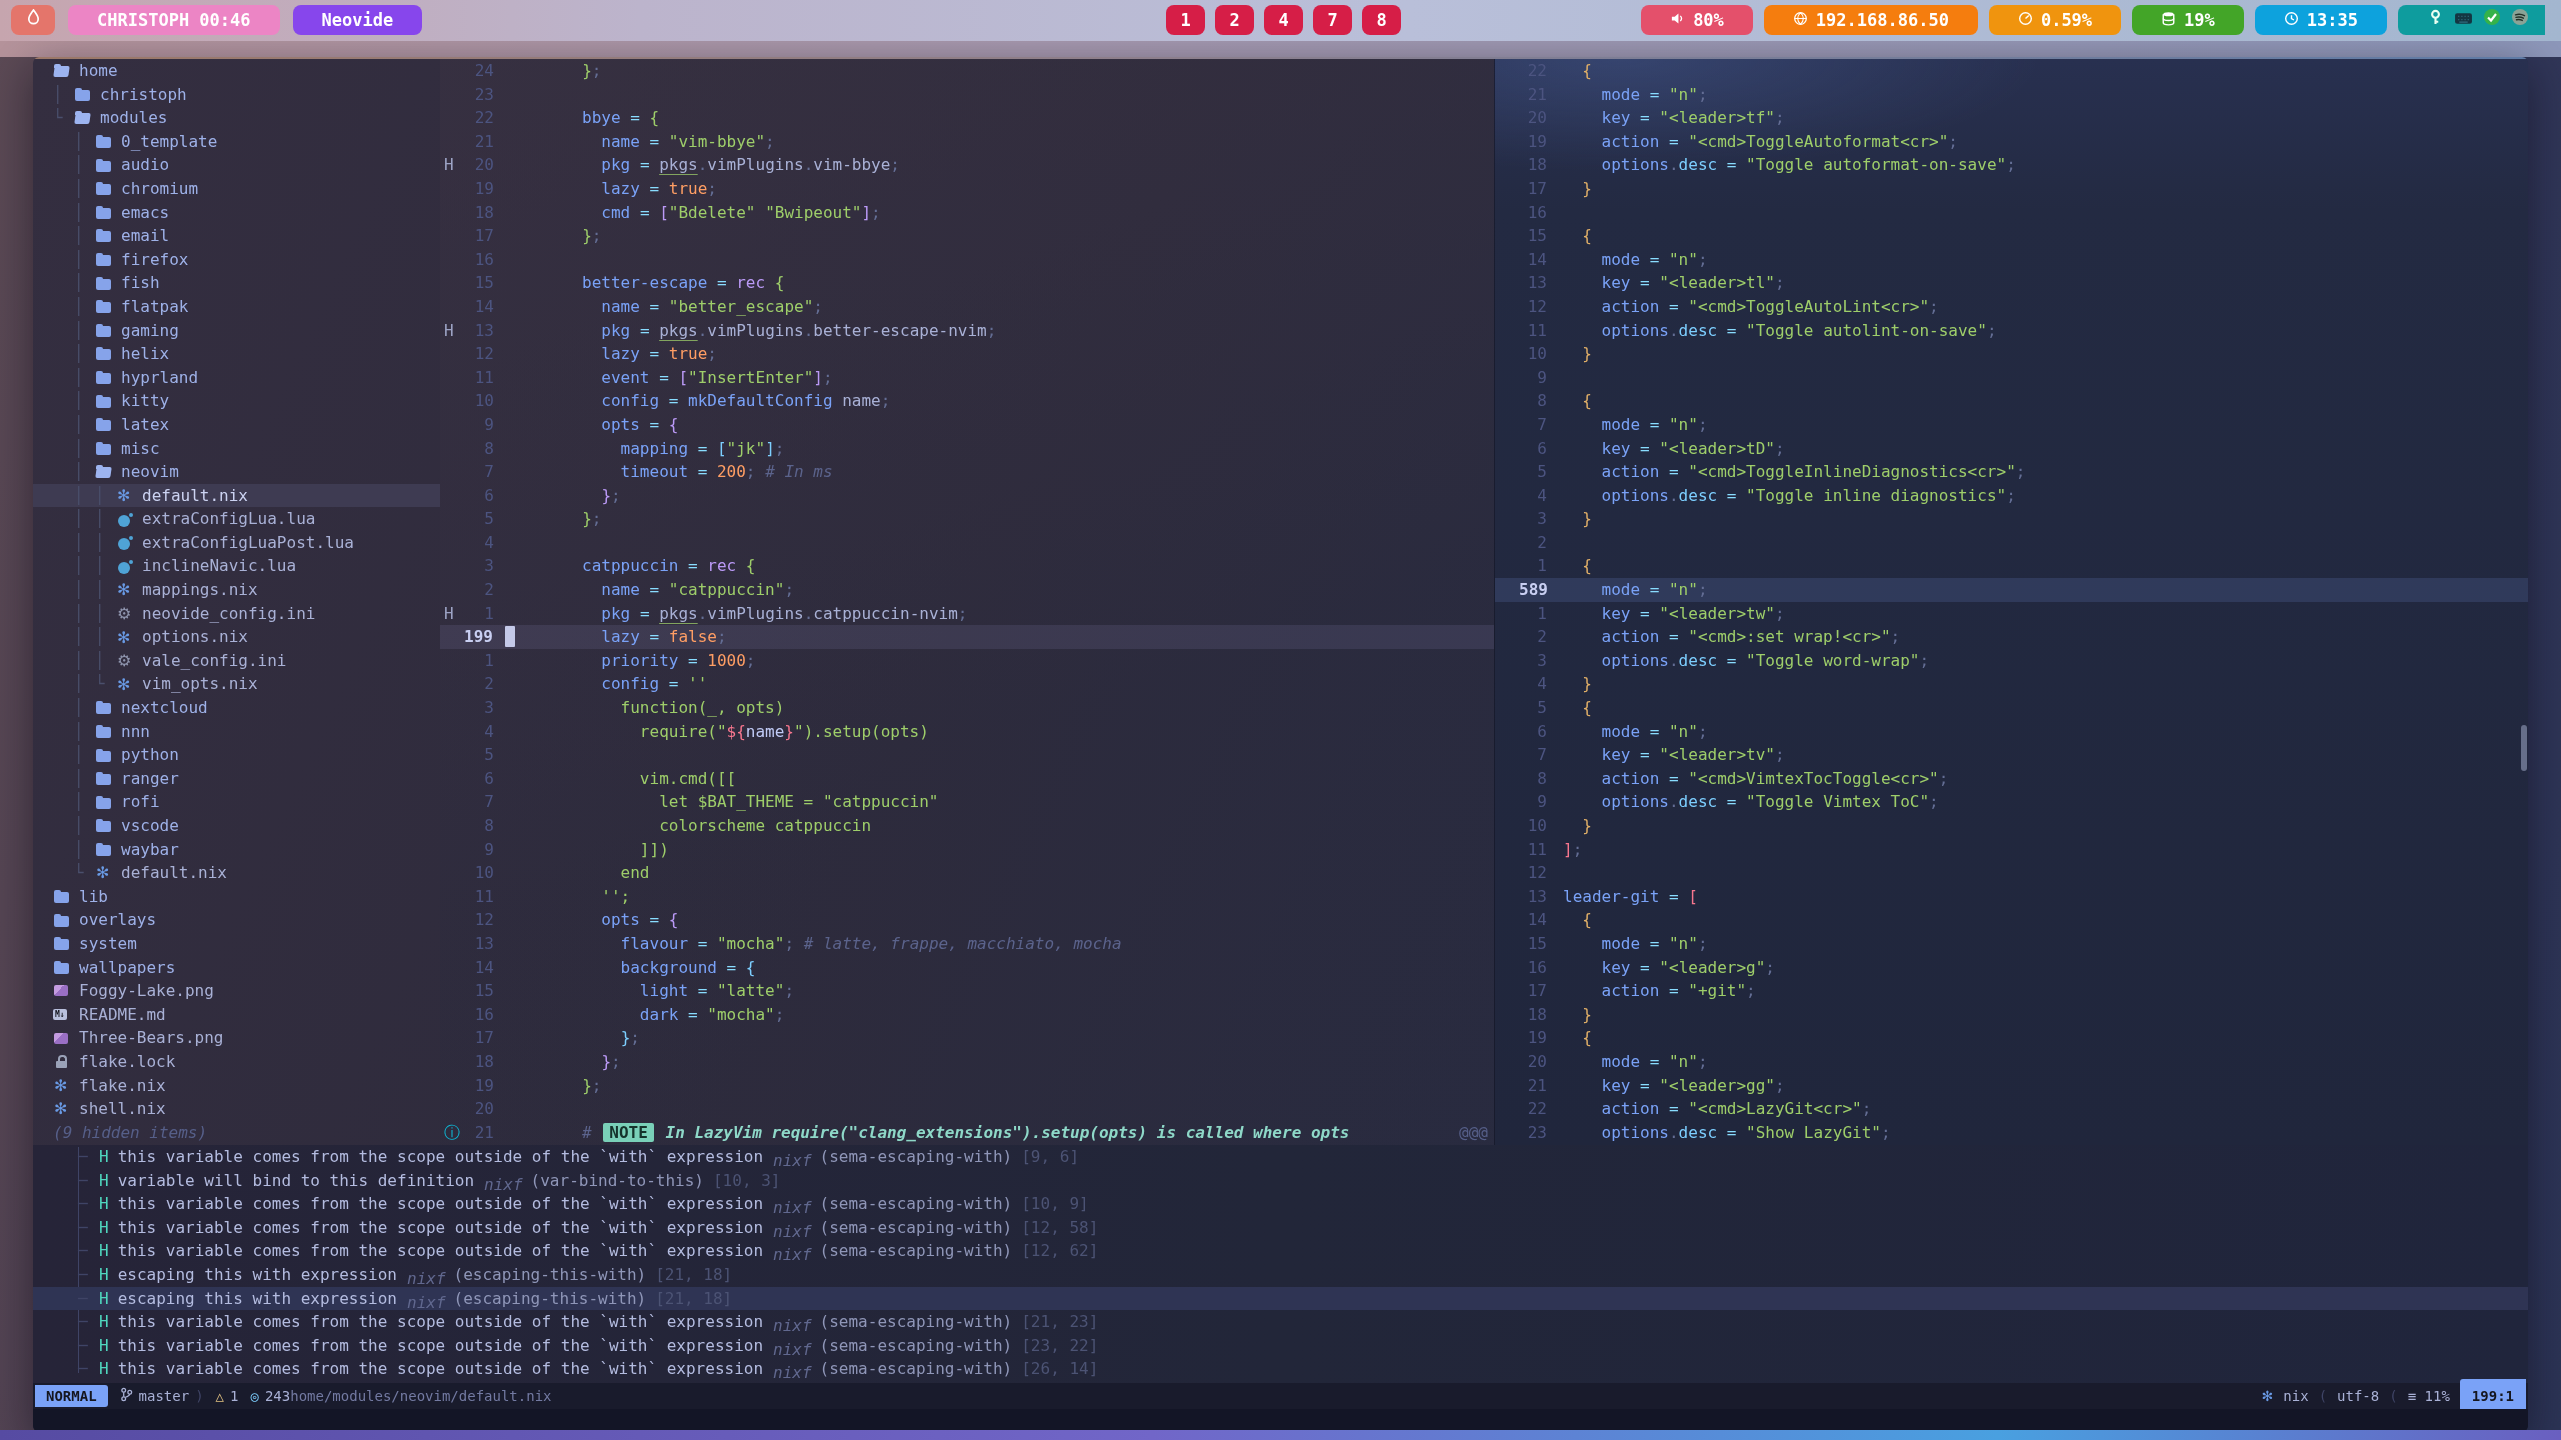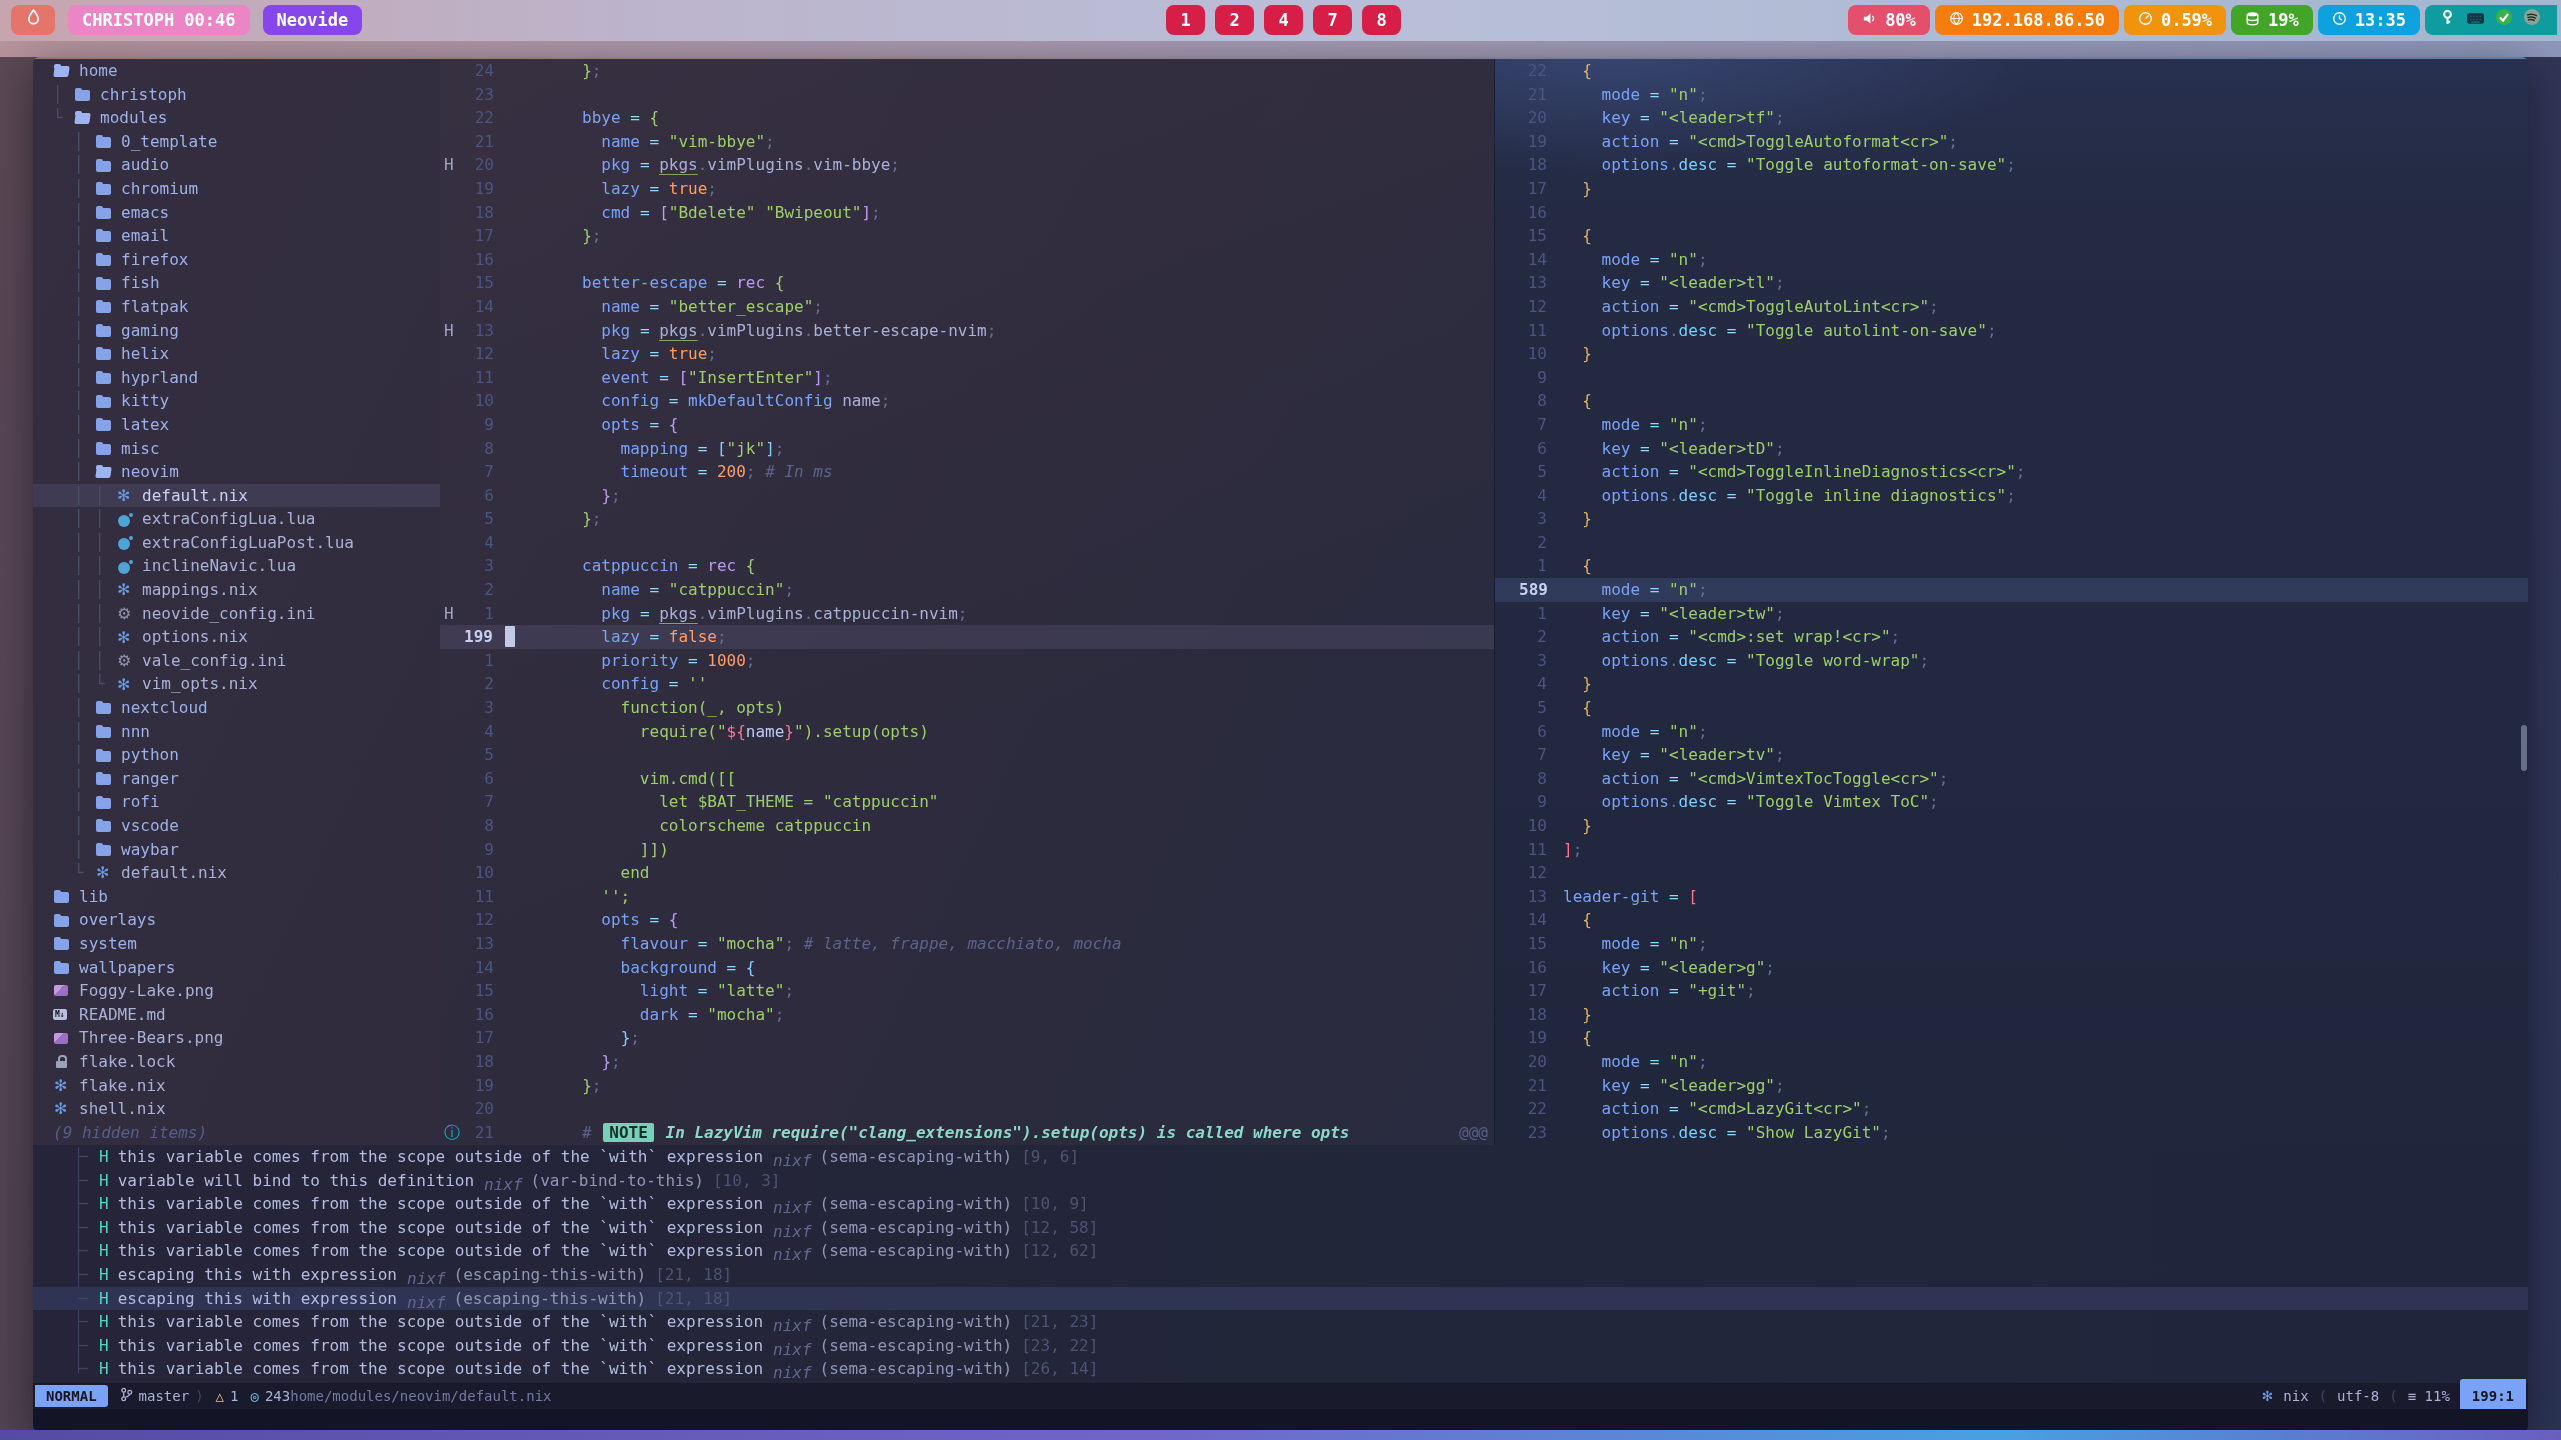--- a/index.html
+++ b/index.html
@@ -11,26 +11,26 @@
   html,body{width:2561px;height:1440px;overflow:hidden}
   body{
     font-family:"DejaVu Sans Mono",monospace;
     background:linear-gradient(105deg,#5c4a55 0%,#4a3e52 25%,#3a3a5c 60%,#2c3456 100%);
   }
   
   .topbar{position:absolute;left:0;top:0;width:2561px;height:41px;
     background:linear-gradient(90deg,#c6a5ae 0%,#bcb4cc 25%,#b9bfd9 55%,#a3b6cf 100%);
     display:flex;align-items:center;z-index:5}
   .pill{height:30px;border-radius:8px;display:flex;align-items:center;gap:8px;
-    padding:0 14px;color:#fff;font:bold 17px/30px "DejaVu Sans Mono",monospace;white-space:nowrap}
+    padding:0 29px;color:#fff;font:bold 17px/30px "DejaVu Sans Mono",monospace;white-space:nowrap}
   .pill svg{flex:none}
   .tb-left{position:absolute;left:11px;top:5px;display:flex;gap:13px}
   .tb-ws{position:absolute;left:1166px;top:5px;display:flex;gap:10px}
   .ws{width:39px;justify-content:center;padding:0}
-  .tb-right{position:absolute;right:4px;top:5px;display:flex;gap:5px;align-items:center}
+  .tb-right{position:absolute;right:16px;top:5px;display:flex;gap:11px;align-items:center}
   .tray{border-radius:8px 0 0 8px;padding-right:16px;gap:10px}
   
   .window{position:absolute;left:33px;top:57px;width:2495px;height:1375px;border-radius:6px;
     overflow:hidden;background:linear-gradient(115deg,#342e40 0%,#2e2b3c 38%,#272b41 70%,#222940 100%);
     box-shadow:0 12px 44px rgba(10,8,20,.5)}
   .topline{position:absolute;left:0;top:0;width:100%;height:2px;
     background:linear-gradient(90deg,#9c7868,#8d7f8c 45%,#5f7ba6)}
   .tree{position:absolute;left:0;top:2px;width:407px;height:1086px;overflow:hidden}
   .pane{position:absolute;top:2px;height:1086px;overflow:hidden}
   .pane-mid{left:407px;width:1054px;

